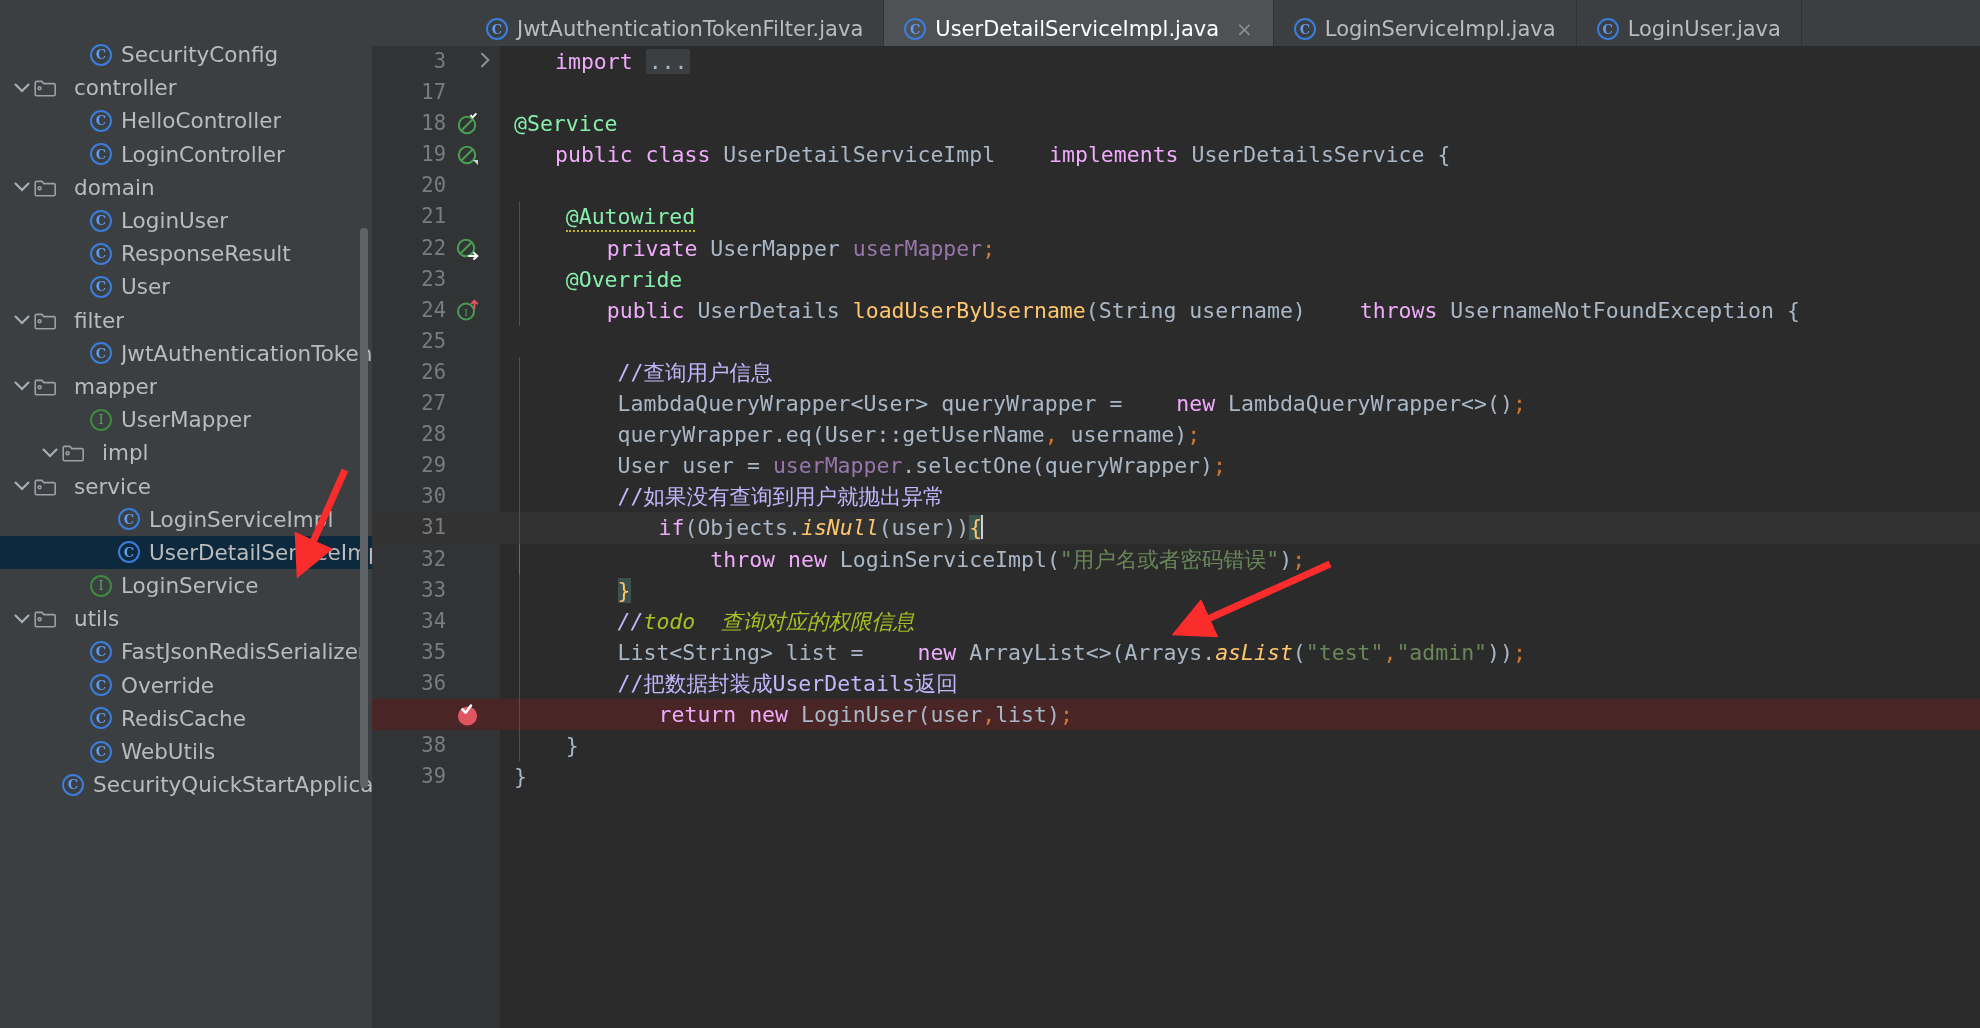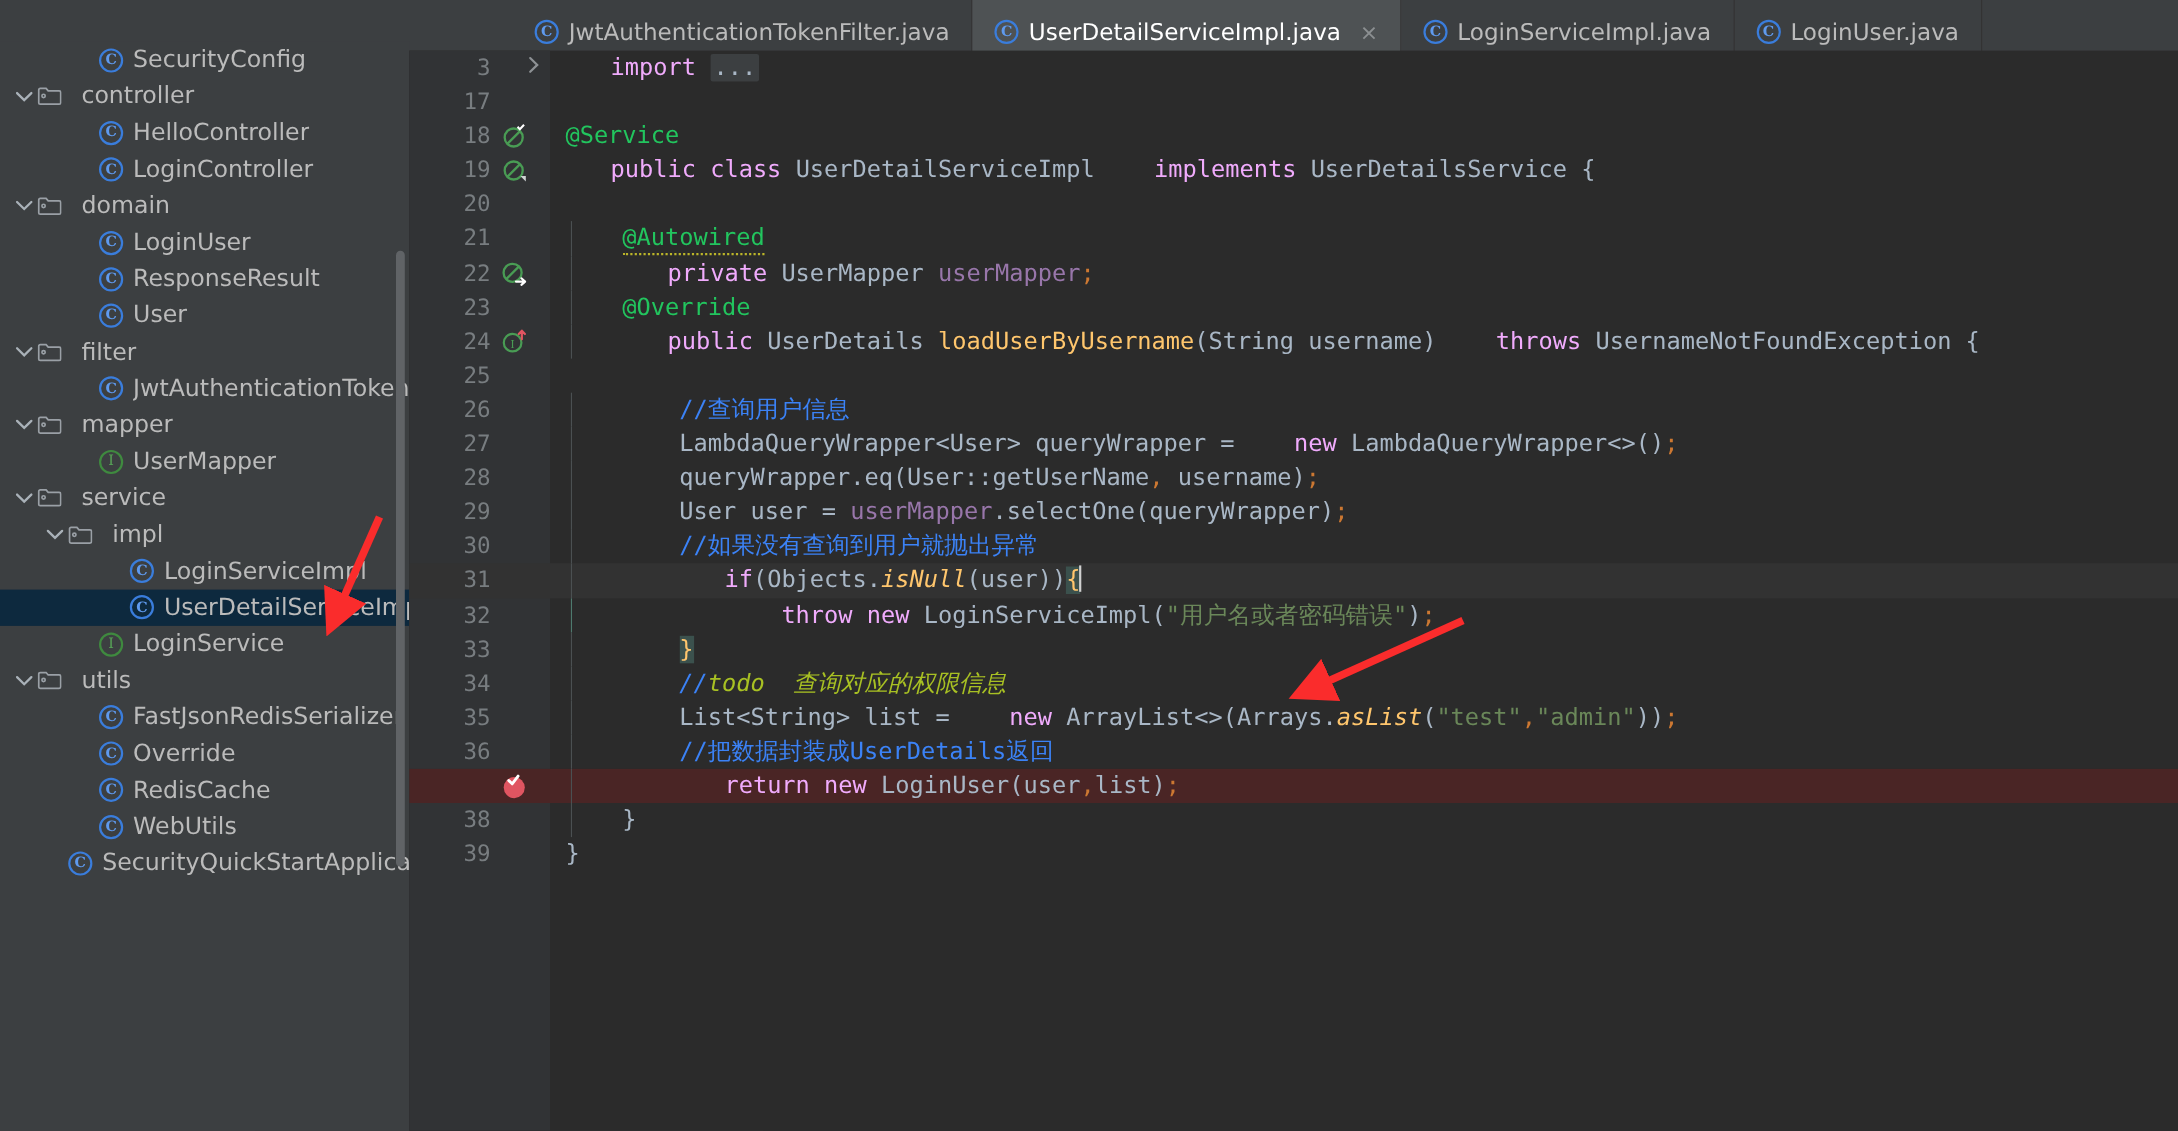--- a/index.html
+++ b/index.html
@@ -101,26 +101,26 @@
     position:absolute;left:108px;top:0;color:#8d9194;font-size:18px;line-height:31.1px;
   }
   .guide{
     position:absolute;top:0;width:1px;height:31.1px;background:#4b5052;
   }
   .guide.g1{left:147px;}
   .guide.teal{background:#4e7a6e;}
 
   
   .k   {color:#f0abfc;margin-left:41px;}           
-  .anno{color:#22c55e;text-align:center;}           
+  .anno{color:#86efac;text-align:center;}           
   .cls {color:#a9b7c6;}           
   .mth {color:#ffc66d;}           
   .fld {color:#9876aa;}           
   .str {color:#6a8759;}           
-  .cmt {color:#3b82f6;}           
+  .cmt {color:#c4b5fd;}           
   .todo{color:#a8c023;font-style:italic;}
   .punct{color:#a9b7c6;}
   .semi{color:#cc7832;}
   .ital{font-style:italic;}
   .brace-hl{background:#3b514d;color:#ffc66d;}
   .squig{
     border-bottom:2px dotted #bbb529;
     padding-bottom:1px;
   }
   .caret{
@@ -281,48 +281,48 @@
         </div>
         <div class="tree-row">
           <span style="display: inline-block; flex: 0 0 auto; width: 62px;"></span>
           <span class="chev"></span>
           <span class="ico-wrap">
             <span class="if-ico">I</span>
           </span>
           <span class="tree-label">UserMapper</span>
         </div>
         <div class="tree-row">
+          <span style="display: inline-block; flex: 0 0 auto; width: 34px;"></span>
+          <span class="chev">
+            <svg width="16" height="10" viewBox="0 0 16 10">
+              <path d="M1.5 1.6 L8 8 L14.5 1.6" fill="none" stroke="#a9b1b8" stroke-width="2.1" stroke-linecap="round"></path>
+            </svg>
+          </span>
+          <span class="ico-wrap">
+            <span class="folder-ico"><svg width="22" height="19" viewBox="0 0 22 19">
+                <path d="M1.2 3.8a1.4 1.4 0 0 1 1.4-1.4h5.3l1.9 2.2h10.0a1.4 1.4 0 0 1 1.4 1.4v9.3a1.4 1.4 0 0 1-1.4 1.4H2.6a1.4 1.4 0 0 1-1.4-1.4z" fill="none" stroke="#9aa0a6" stroke-width="1.6"></path>
+                <circle cx="5.6" cy="9.2" r="1.5" fill="none" stroke="#9aa0a6" stroke-width="1.5"></circle>
+              </svg></span>
+          </span>
+          <span class="tree-label">impl</span>
+        </div>
+        <div class="tree-row">
           <span style="display: inline-block; flex: 0 0 auto; width: 6px;"></span>
           <span class="chev">
             <svg width="16" height="10" viewBox="0 0 16 10">
               <path d="M1.5 1.6 L8 8 L14.5 1.6" fill="none" stroke="#a9b1b8" stroke-width="2.1" stroke-linecap="round"></path>
             </svg>
           </span>
           <span class="ico-wrap">
             <span class="folder-ico"><svg width="22" height="19" viewBox="0 0 22 19">
                 <path d="M1.2 3.8a1.4 1.4 0 0 1 1.4-1.4h5.3l1.9 2.2h10.0a1.4 1.4 0 0 1 1.4 1.4v9.3a1.4 1.4 0 0 1-1.4 1.4H2.6a1.4 1.4 0 0 1-1.4-1.4z" fill="none" stroke="#9aa0a6" stroke-width="1.6"></path>
                 <circle cx="5.6" cy="9.2" r="1.5" fill="none" stroke="#9aa0a6" stroke-width="1.5"></circle>
               </svg></span>
           </span>
           <span class="tree-label">service</span>
-        </div>
-        <div class="tree-row">
-          <span style="display: inline-block; flex: 0 0 auto; width: 34px;"></span>
-          <span class="chev">
-            <svg width="16" height="10" viewBox="0 0 16 10">
-              <path d="M1.5 1.6 L8 8 L14.5 1.6" fill="none" stroke="#a9b1b8" stroke-width="2.1" stroke-linecap="round"></path>
-            </svg>
-          </span>
-          <span class="ico-wrap">
-            <span class="folder-ico"><svg width="22" height="19" viewBox="0 0 22 19">
-                <path d="M1.2 3.8a1.4 1.4 0 0 1 1.4-1.4h5.3l1.9 2.2h10.0a1.4 1.4 0 0 1 1.4 1.4v9.3a1.4 1.4 0 0 1-1.4 1.4H2.6a1.4 1.4 0 0 1-1.4-1.4z" fill="none" stroke="#9aa0a6" stroke-width="1.6"></path>
-                <circle cx="5.6" cy="9.2" r="1.5" fill="none" stroke="#9aa0a6" stroke-width="1.5"></circle>
-              </svg></span>
-          </span>
-          <span class="tree-label">impl</span>
         </div>
         <div class="tree-row">
           <span style="display: inline-block; flex: 0 0 auto; width: 90px;"></span>
           <span class="chev"></span>
           <span class="ico-wrap">
             <span class="cls-ico">C</span>
           </span>
           <span class="tree-label">LoginServiceImpl</span>
         </div>
         <div class="tree-row selected">

